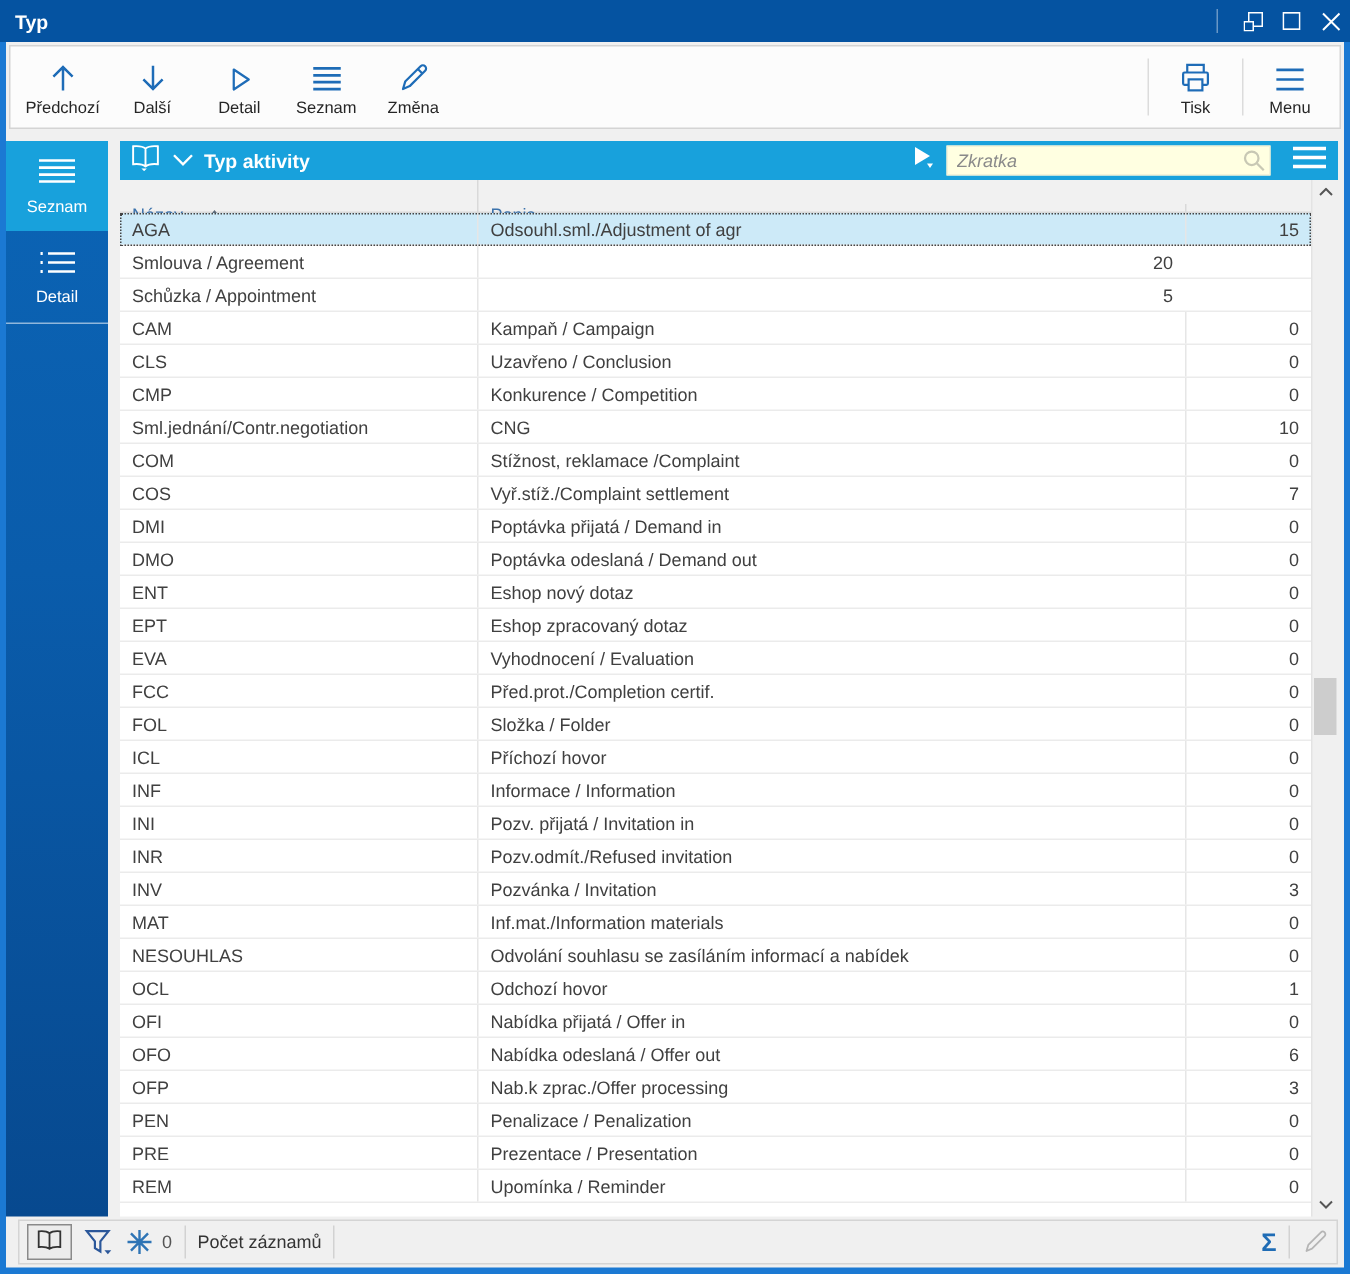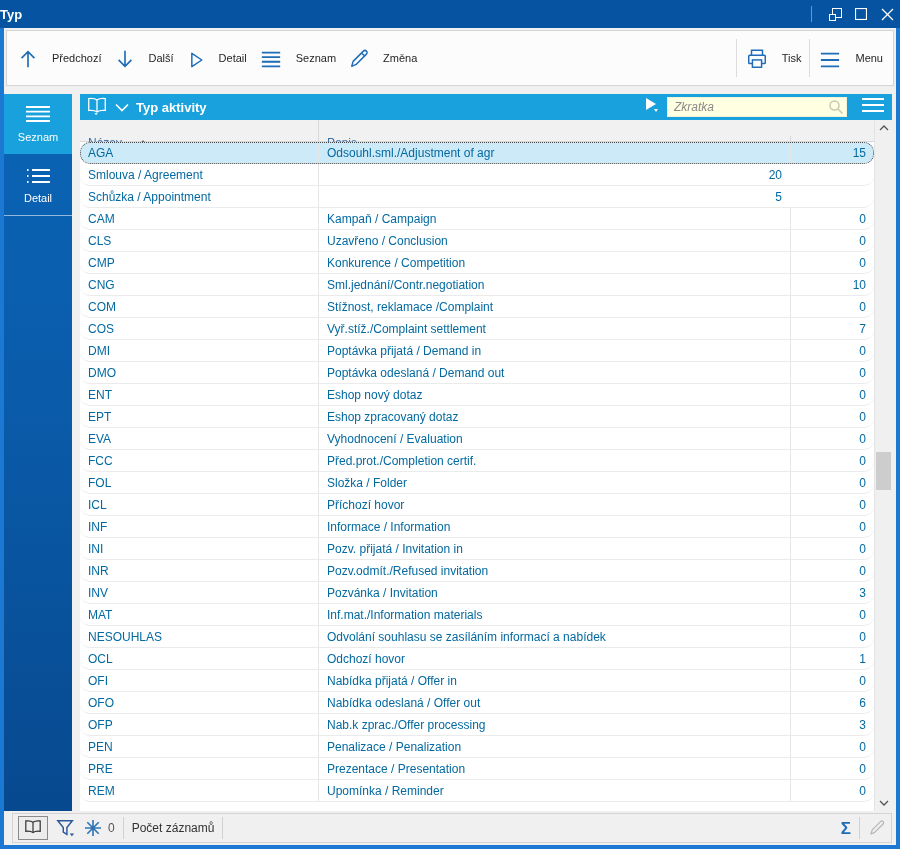--- a/index.html
+++ b/index.html
@@ -6,40 +6,40 @@
   html,body { width:900px; height:849px; }
   body {
     font-family: "Liberation Sans", sans-serif;
     background:#1b79d3;
     position:relative;
     overflow:hidden;
   }
   
   .titlebar{
     height:28px; background:#0553a1; display:flex; align-items:center;
-    color:#fff; 
+    color:#fff; padding-left:10px;
   }
   .titlebar .title{ font-size:13px; font-weight:bold; }
   .win-controls{ margin-left:auto; display:flex; align-items:center; height:100%; }
   .win-sep{ width:1px; height:16px; background:rgba(255,255,255,.4); margin:0 10px 0 6px;}
   .win-btn{ width:26px; height:100%; display:flex; align-items:center; justify-content:center; cursor:default;}
   .win-btn svg{ display:block; }
   
   .frame-body{
     position:absolute; left:4px; right:4px; top:28px; bottom:4px;
     background:#f0f0f0; display:flex; flex-direction:column;
   }
   
   .toolbar{
     margin:2px; border:1px solid #d4d4d4; background:#fcfcfc;
     height:56px; flex:0 0 56px; display:flex; align-items:stretch; padding:0 4px;
   }
   .tb-btn{
-    min-width:58px; display:flex; flex-direction:row; align-items:center;
-    justify-content:center; gap:13px; color:#262626; font-size:11px; padding:0 6px; cursor:default;
+    min-width:58px; display:flex; flex-direction:column; align-items:center;
+    justify-content:center; gap:3px; color:#262626; font-size:11px; padding:0 6px; cursor:default;
   }
   .tb-btn .ic{ height:24px; display:flex; align-items:flex-end; justify-content:center; }
   .tb-spacer{ flex:1; }
   .tb-sep{ width:1px; background:#dcdcdc; margin:8px 2px; }
   
   .content{ flex:1; display:flex; margin-top:6px; min-height:0; }
   .sidebar{
     width:68px; flex:0 0 68px;
     background:linear-gradient(180deg,#0b64b5 0%,#0a5cab 40%,#07498f 100%);
     display:flex; flex-direction:column;
@@ -51,21 +51,21 @@
   .side-item.active{ background:#18a1dc; }
   .side-item.detail{ margin-top:2px; border-bottom:1px solid rgba(255,255,255,.55); }
   
   .main{ flex:1; margin:0 4px 0 8px; display:flex; flex-direction:column; min-height:0; }
   .panel-header{
     height:26px; flex:0 0 26px; background:#18a1dc; display:flex; align-items:center;
     color:#fff; padding:0 6px; gap:7px;
   }
   .panel-title{ font-size:13px; font-weight:bold; }
   .ph-spacer{ flex:1; }
-  .search-wrap{ position:relative; width:180px; height:20px; }
+  .search-wrap{ position:relative; width:216px; height:20px; }
   .search-wrap input{
     width:100%; height:100%; background:#ffffe1; border:1px solid #f2f2d8;
     font-family:"Liberation Sans",sans-serif; font-size:12px; padding:0 22px 0 6px; color:#333;
     outline:none;
   }
   .search-wrap input::placeholder{ font-style:italic; color:#8a8a8a; }
   .search-wrap .mag{ position:absolute; right:3px; top:2px; }
   .table-wrap{ flex:1; display:flex; min-height:0; }
   .grid{ flex:1; display:flex; flex-direction:column; background:#fff; min-width:0; }
   .col-head{
@@ -76,23 +76,22 @@
   .col-head > div{ padding:0 8px; display:flex; align-items:center; gap:17px; height:100%; }
   .col-head > div + div{ border-left:1px solid #d9d9d9; }
   .col-head .right{ justify-content:flex-end;margin-top:31px; }
   .sort-asc{
     width:0; height:0; border-left:4px solid transparent; border-right:4px solid transparent;
     border-bottom:5px solid #5a6a7a; display:inline-block;
   }
   .rows{ flex:1; overflow:hidden; }
   .row{
     height:22px; display:grid; grid-template-columns:238px 1fr 84px;
-    border-bottom:1px solid #ebebeb; font-size:12px; color:#0369a1; background:#fff;
+    border-bottom:1px solid #ebebeb; font-size:12px; color:#404040; background:#fff;
     cursor:default;
-    border-radius:10px;
   }
   .row > div{ padding:0 8px; display:flex; align-items:center; overflow:hidden; white-space:nowrap; }
   .row > div + div{ border-left:1px solid #e6e6e6; }
   .row .num{ justify-content:flex-end; }
   .row.selected{ background:#cdeaf8; outline:1px dotted #444; outline-offset:-1px; }
   
   .vscroll{
     width:18px; flex:0 0 18px; background:#f0f0f0; border-left:1px solid #e3e3e3;
     position:relative;
   }
@@ -310,22 +309,22 @@
                 <div>CLS</div>
                 <div>Uzavřeno / Conclusion</div>
                 <div class="num">0</div>
               </div>
               <div class="row">
                 <div>CMP</div>
                 <div>Konkurence / Competition</div>
                 <div class="num">0</div>
               </div>
               <div class="row">
+                <div>Sml.jednání/Contr.negotiation</div>
                 <div>CNG</div>
-                <div>Sml.jednání/Contr.negotiation</div>
                 <div class="num">10</div>
               </div>
               <div class="row">
                 <div>COM</div>
                 <div>Stížnost, reklamace /Complaint</div>
                 <div class="num">0</div>
               </div>
               <div class="row">
                 <div>COS</div>
                 <div>Vyř.stíž./Complaint settlement</div>

